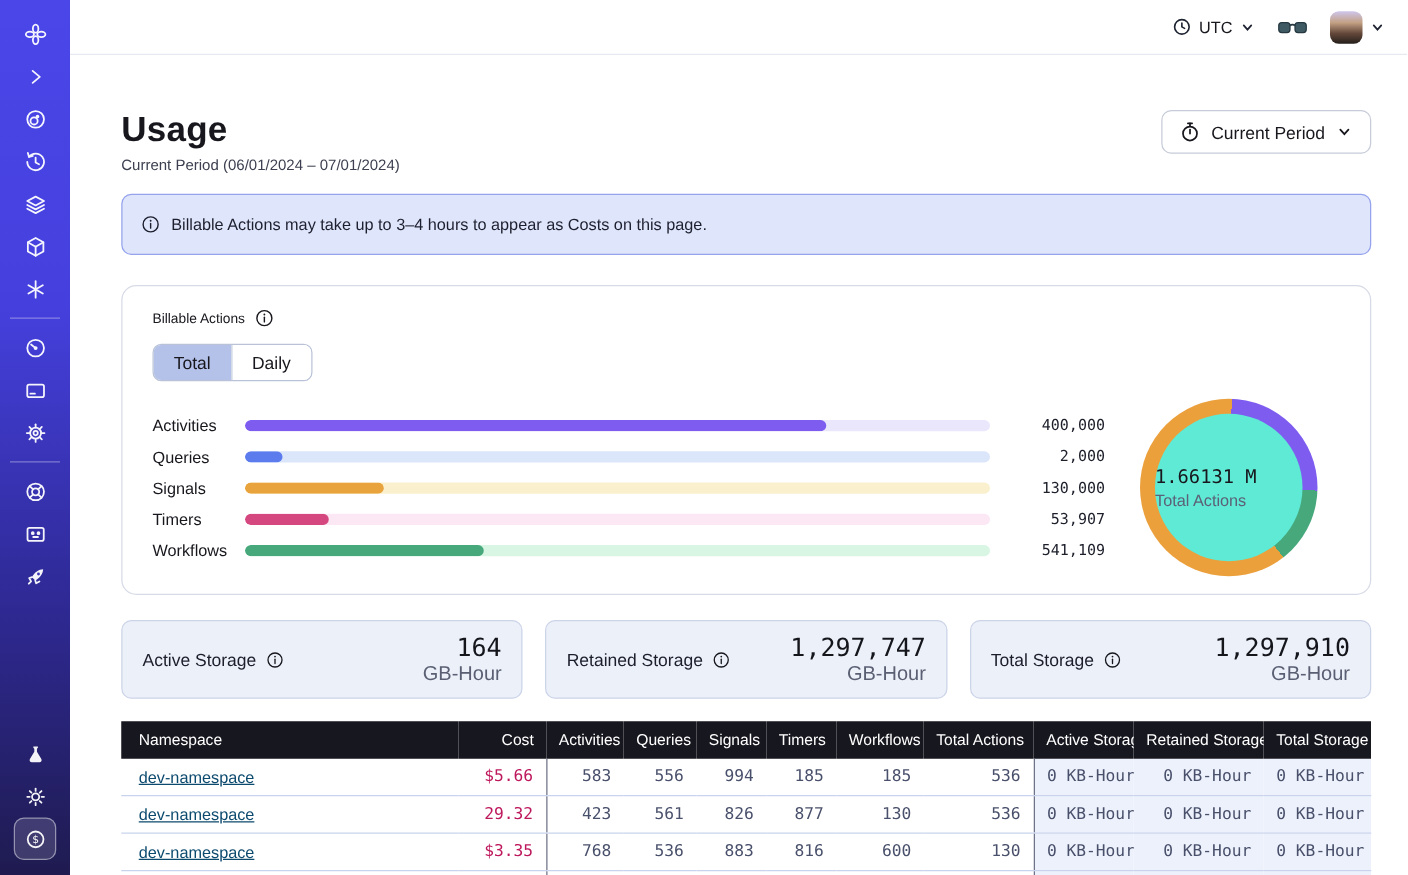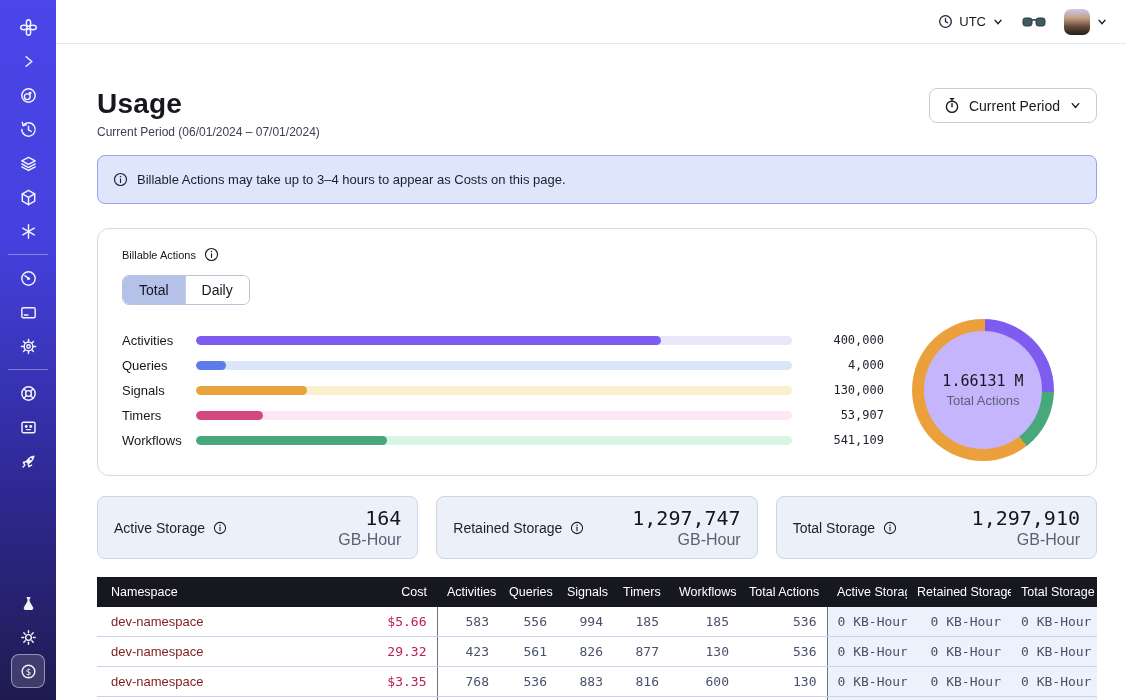--- a/index.html
+++ b/index.html
@@ -50,22 +50,22 @@
   .bars { flex:1 1 auto; }
   .bar-row { display:flex; align-items:center; height:25px; }
   .bar-label { width:74px; font-size:13px; color:#17171d; flex:0 0 auto; }
   .bar-track { flex:1 1 auto; height:9px; border-radius:5px; position:relative; overflow:hidden; }
   .bar-fill { position:absolute; left:0; top:0; height:9px; border-radius:5px; }
   .bar-value { width:80px; flex:0 0 auto; text-align:right; font-size:12px; margin-left:12px; color:#1d1f2b;
     font-family:"DejaVu Sans Mono", monospace;}
 
   .donut { position:relative; width:142px; height:142px; flex:0 0 auto; margin-right:18px;}
   .donut-ring { width:142px; height:142px; border-radius:50%; }
-  .donut-hole { position:absolute; inset:12px; background:#c4b5fd; border-radius:50%;
-    display:flex; flex-direction:column; align-items:center; justify-content:center; gap:3px; }
+  .donut-hole { position:absolute; inset:12px; background:#5eead4; border-radius:50%;
+    display:flex; flex-direction:column; justify-content:center; gap:3px; }
   .donut-total { font-size:15px; font-family:"DejaVu Sans Mono", monospace; color:#17171d; }
   .donut-sub { font-size:13px; color:#5c6177; }
 
   
   .storage-row { margin-top:20px; display:flex; gap:18px; }
   .storage-card { flex:1 1 0; background:#ecf0f9; border:1px solid #ccd4e8; border-radius:8px;
     padding:9px 16px; display:flex; align-items:center; justify-content:space-between; min-height:61px;}
   .storage-label { display:flex; align-items:center; gap:8px; font-size:14px; color:#1c1e2b; }
   .storage-value { text-align:right;margin-left:30px; }
   .storage-num { font-size:20px; font-family:"DejaVu Sans Mono", monospace; color:#15161c; }
@@ -75,21 +75,21 @@
   table { margin-top:18px; width:100%; border-collapse:collapse; table-layout:fixed; }
   thead th { background:#17171f; color:#fff; font-size:12.5px; font-weight:500;
     padding:8px 10px; text-align:right; white-space:nowrap; overflow:hidden;}
   thead th:first-child { text-align:left; padding-left:14px; }
   tbody td { padding:7px 10px; border-bottom:1px solid #c9d3ee; font-size:13px;
     font-family:"DejaVu Sans Mono", monospace; text-align:right; color:#49506b; white-space:nowrap; overflow:hidden;}
   tbody td.ns { text-align:left; padding-left:14px; font-family:"Liberation Sans", sans-serif; }
   tbody td.cost { color:#be185d; }
   td.sep-l { border-left:1px solid #6e7487; }
   td.storage-cell { background:#edf1fb; }
-  a.ns-link { color:#7f1d1d; cursor:pointer; }
+  a.ns-link { color:#0c4a6e; text-decoration:underline; cursor:pointer; }
   tr.partial td { height:12px; padding:0 10px; }
 
   .info-ico { display:inline-flex; cursor:pointer; }
 </style>
 </head>
 <body>
 
 <nav class="sidebar">
   <div class="side-icon">
     <svg viewBox="0 0 22 22">
@@ -310,21 +310,21 @@
           <span class="bar-track" style="background: rgb(234, 231, 252);">
               <span class="bar-fill" style="background: rgb(126, 92, 240); width: 78%;"></span>
             </span>
           <span class="bar-value">400,000</span>
         </div>
         <div class="bar-row">
           <span class="bar-label">Queries</span>
           <span class="bar-track" style="background: rgb(219, 230, 251);">
               <span class="bar-fill" style="background: rgb(92, 124, 237); width: 5%;"></span>
             </span>
-          <span class="bar-value">4,000</span>
+          <span class="bar-value">2,000</span>
         </div>
         <div class="bar-row">
           <span class="bar-label">Signals</span>
           <span class="bar-track" style="background: rgb(250, 240, 205);">
               <span class="bar-fill" style="background: rgb(232, 163, 61); width: 18.6%;"></span>
             </span>
           <span class="bar-value">130,000</span>
         </div>
         <div class="bar-row">
           <span class="bar-label">Timers</span>

